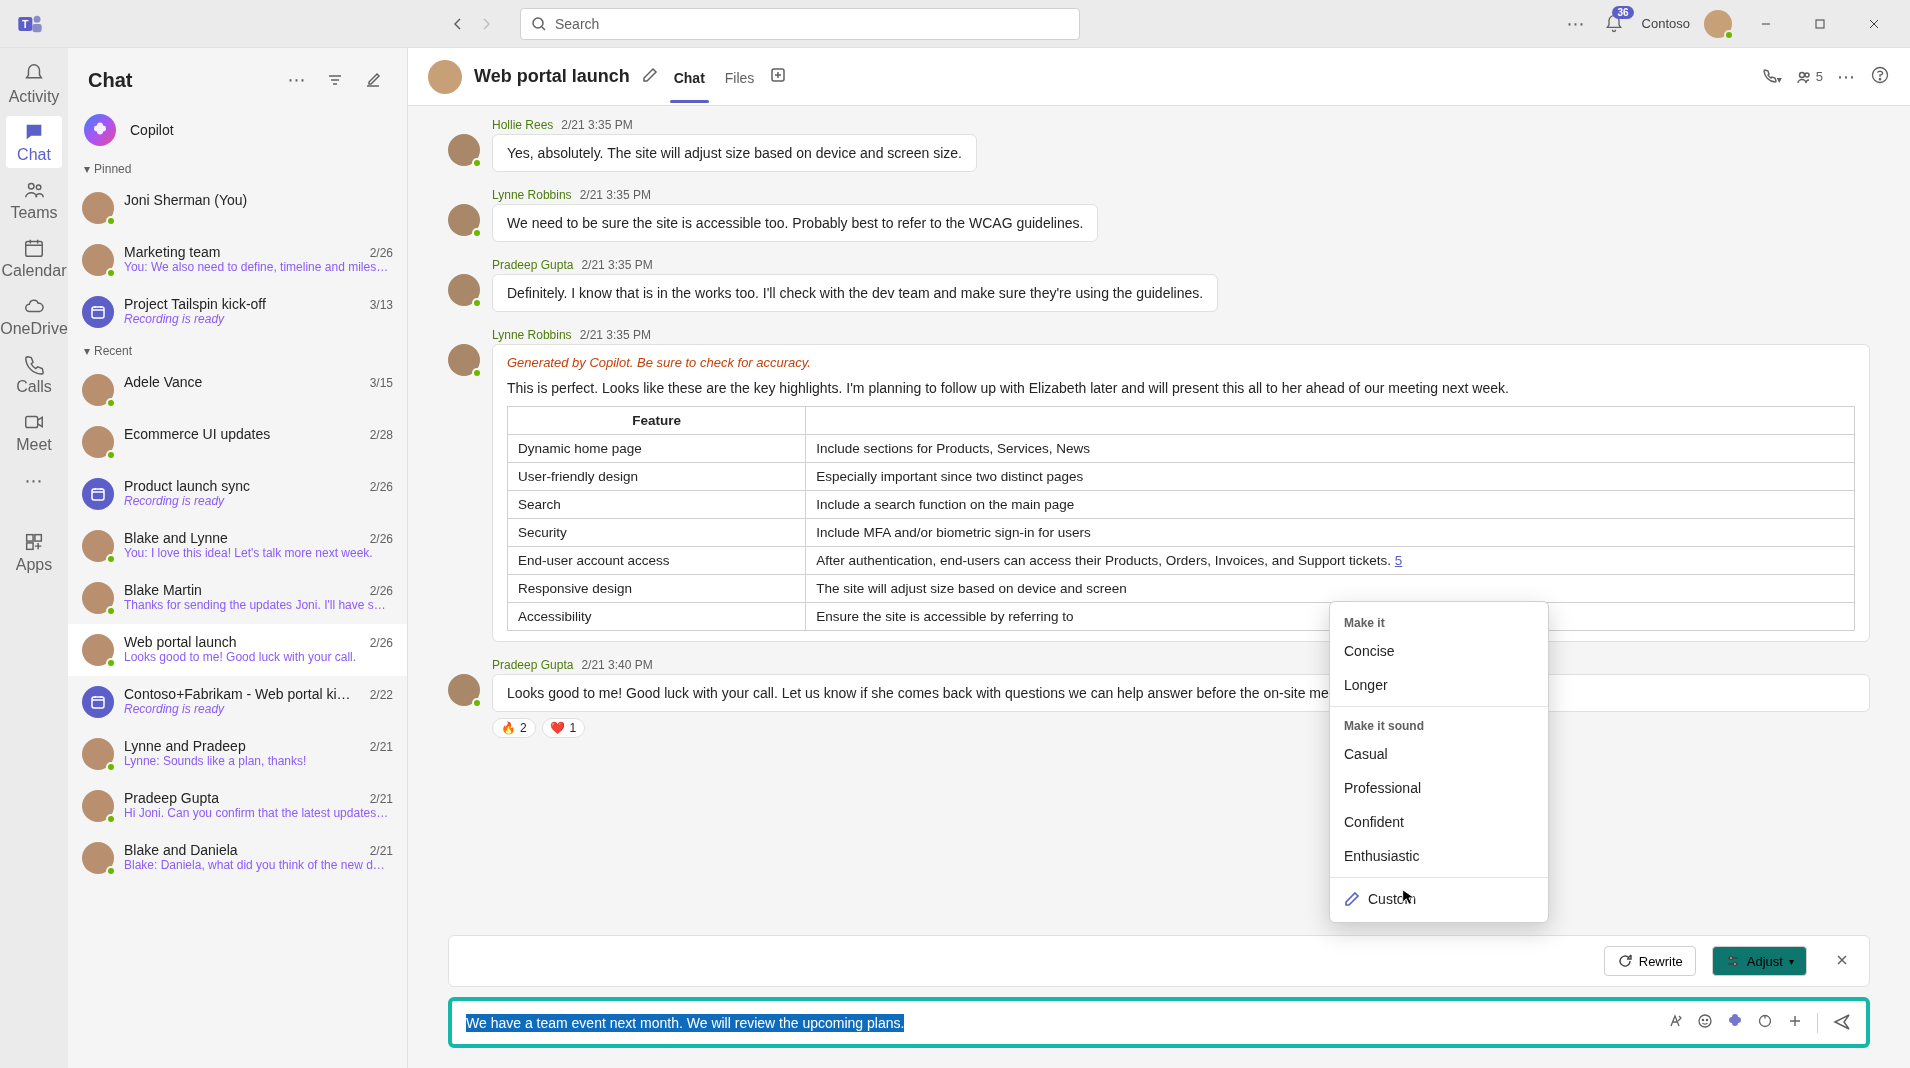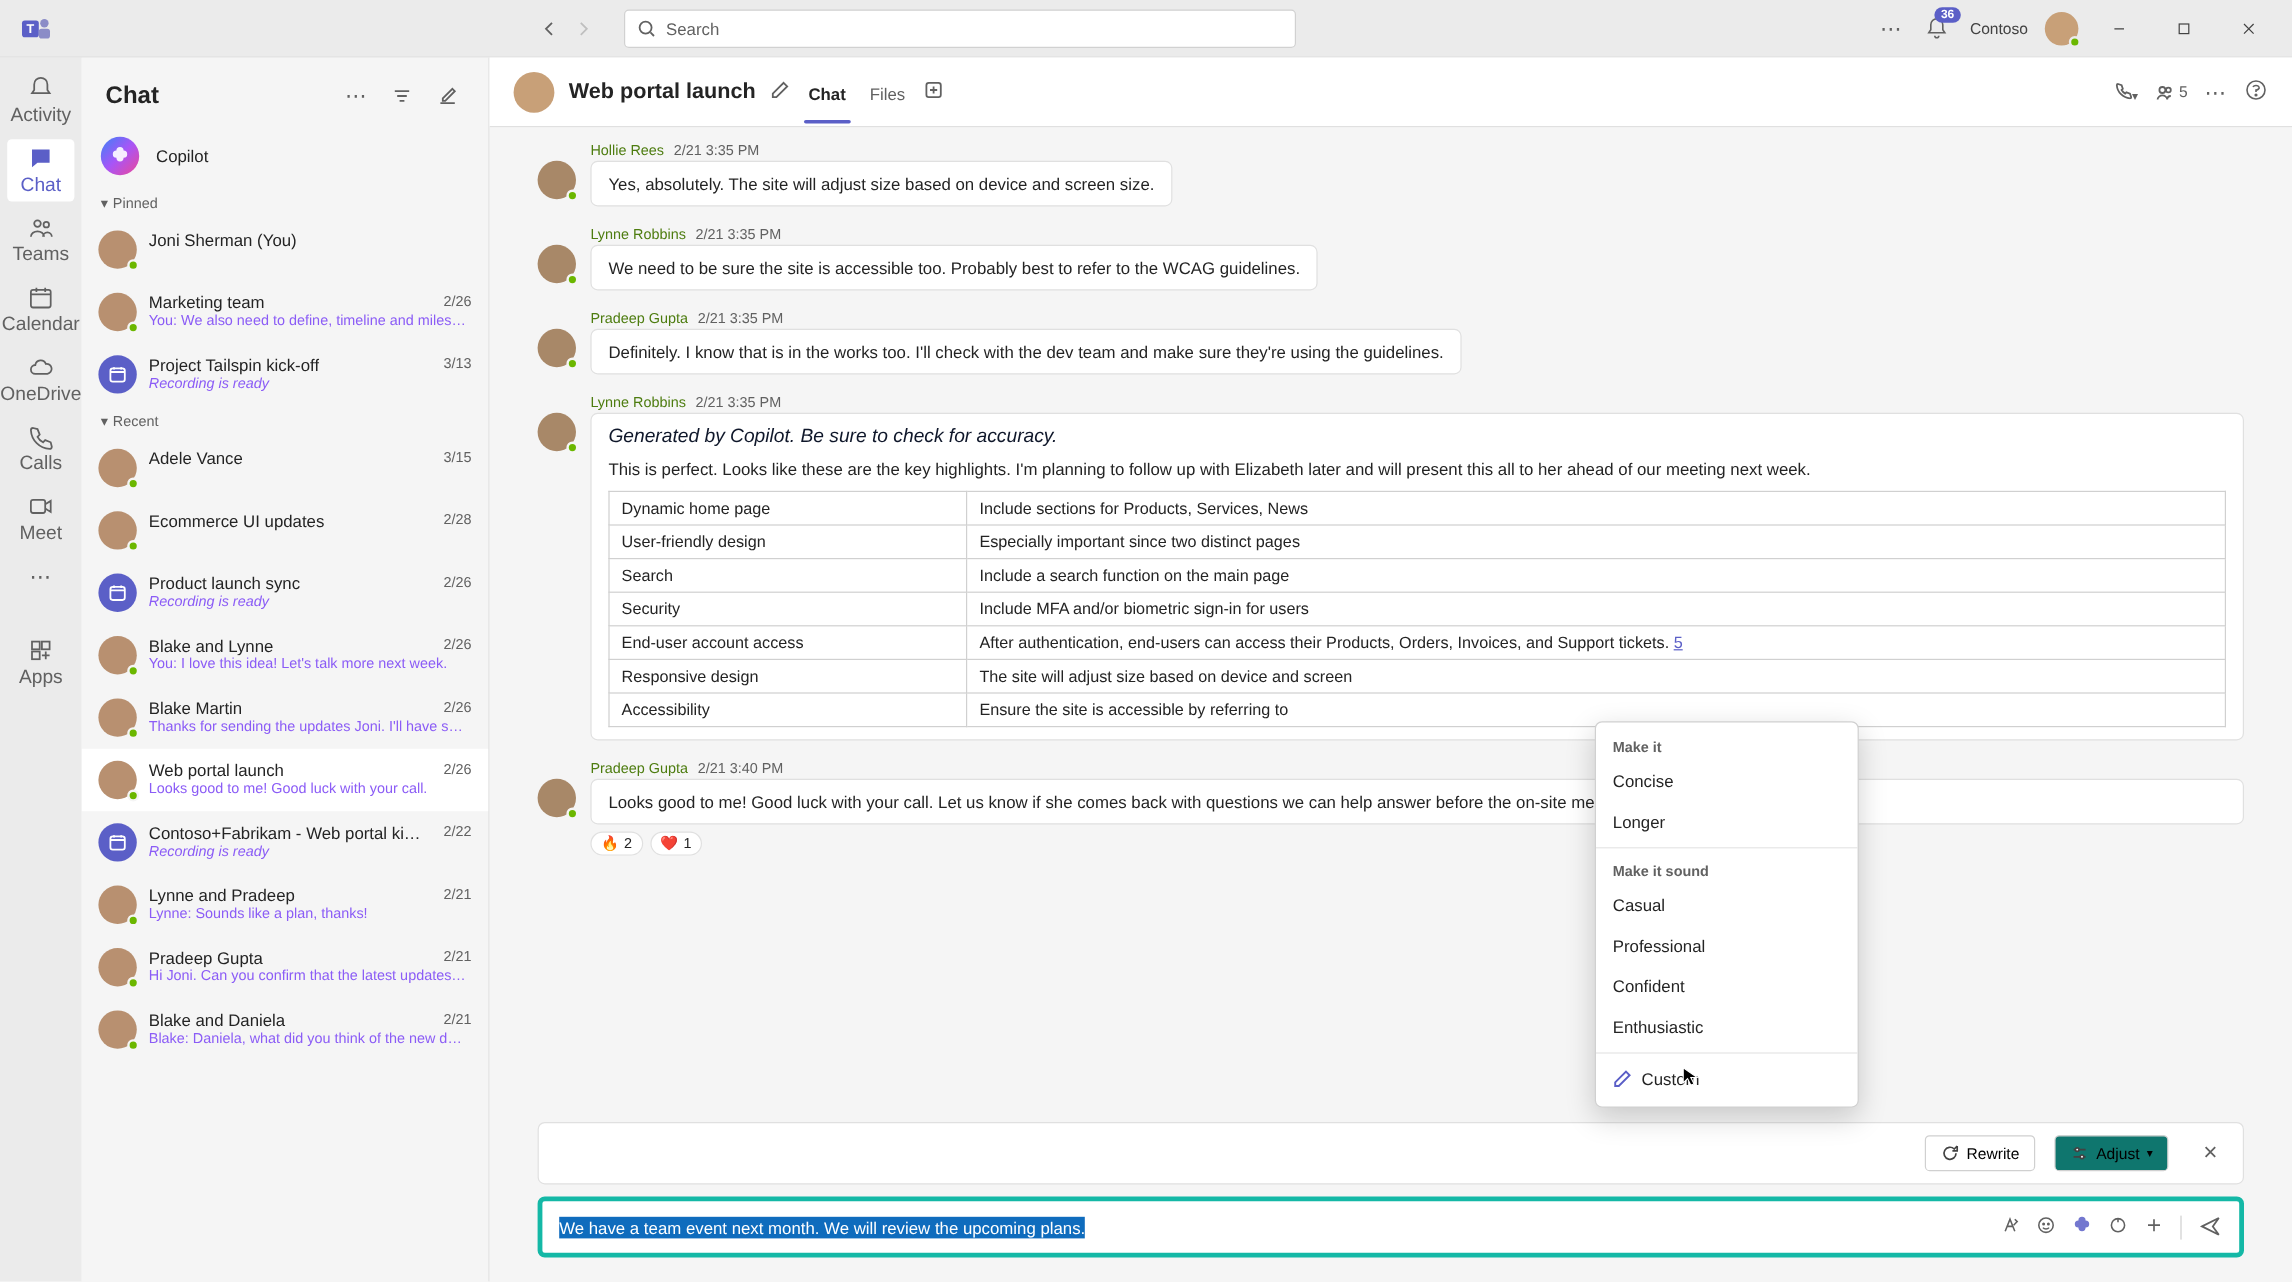--- a/index.html
+++ b/index.html
@@ -30,21 +30,21 @@
 .copilot-row { padding:10px 16px; display:flex; align-items:center; gap:14px; cursor:pointer;}
 .copilot-icon { width:32px; height:32px; border-radius:50%; background:linear-gradient(135deg,#3b82f6,#a855f7,#ec4899); display:flex; align-items:center; justify-content:center;}
 .section-hdr { padding:6px 16px; font-size:12px; color:#616161; cursor:pointer; display:flex; align-items:center; gap:4px;}
 .chat-items { overflow-y:auto; flex:1;}
 .chat-item { padding:10px 14px; display:flex; gap:10px; cursor:pointer; align-items:flex-start;}
 .chat-item.selected { background:#fff;}
 .ci-avatar { width:32px; height:32px; border-radius:50%; flex-shrink:0; background:#b89070; position:relative;}
 .ci-avatar.purple { background:#5b5fc7; display:flex; align-items:center; justify-content:center;}
 .ci-avatar .pres { position:absolute; bottom:-2px; right:-2px; width:10px; height:10px; border-radius:50%; background:#6bb700; border:2px solid #f5f5f5;}
 .ci-body { flex:1; min-width:0;}
-.ci-top { display:flex; justify-content:space-between; gap:6px;}
+.ci-top { display:flex; justify-content:space-between; gap:6px;align-items:flex-end;}
 .ci-name { font-size:14px; font-weight:400; white-space:nowrap; overflow:hidden; text-overflow:ellipsis;}
 .ci-date { font-size:12px; color:#616161; flex-shrink:0;}
 .ci-preview { font-size:12px; color:#8b5cf6; white-space:nowrap; overflow:hidden; text-overflow:ellipsis;}
 .ci-preview.italic { font-style:italic;}
 .conv { flex:1; background:#f5f5f5; display:flex; flex-direction:column; min-height:0;}
 .conv-hdr { height:58px; background:#fff; border-bottom:1px solid #e0e0e0; display:flex; align-items:center; padding:0 20px; gap:12px;}
 .conv-avatar { width:34px; height:34px; border-radius:50%; background:#c8a078;}
 .conv-title { font-size:18px; font-weight:700;}
 .conv-tab { font-size:14px; color:#616161; padding:18px 4px 16px; cursor:pointer; position:relative;}
 .conv-tab.active { color:#242424; font-weight:600;}
@@ -52,21 +52,21 @@
 .conv-hdr-right { margin-left:auto; display:flex; gap:14px; align-items:center; color:#616161;}
 .conv-body { flex:1; overflow-y:auto; padding:10px 40px; position:relative;}
 .msg { display:flex; gap:12px; margin-bottom:14px; align-items:flex-start;}
 .m-avatar { width:32px; height:32px; border-radius:50%; background:#a88868; margin-top:18px; flex-shrink:0; position:relative;}
 .m-avatar .pres { position:absolute; bottom:-2px; right:-2px; width:10px; height:10px; border-radius:50%; background:#6bb700; border:2px solid #f5f5f5;}
 .m-col { flex:1;}
 .m-meta { font-size:12px; color:#616161; padding:2px 0;}
 .m-name { color:#4d7c0f; margin-right:8px;}
 .m-bubble { background:#fff; border:1px solid #e0e0e0; border-radius:6px; padding:10px 14px; display:inline-block; max-width:100%;}
 .m-bubble.wide { display:block;}
-.gen-note { font-style:italic; color:#0f172a; font-size:16px; margin-bottom:10px;}
+.gen-note { font-style:italic; color:#c2410c; font-size:13px; margin-bottom:10px;}
 .feat-table { border-collapse:collapse; width:100%; margin-top:10px; font-size:13.5px;}
 .feat-table th, .feat-table td { border:1px solid #d0d0d0; padding:6px 10px; text-align:left; vertical-align:top;}
 .feat-table th { font-weight:700; text-align:center;}
 .reactions { display:flex; gap:6px; margin-top:6px;}
 .react { background:#fff; border:1px solid #e0e0e0; border-radius:14px; padding:2px 8px; font-size:12px; display:flex; align-items:center; gap:4px;}
 .compose-wrap { padding:0 40px 20px;}
 .copilot-bar { background:#fff; border:1px solid #e0e0e0; border-radius:6px; padding:10px 14px; display:flex; align-items:center; gap:10px; margin-bottom:0; position:relative;}
 .cbar-btn { border:1px solid #d0d0d0; background:#fff; border-radius:4px; padding:6px 12px; font-size:13px; display:flex; align-items:center; gap:6px; cursor:pointer; margin-left:auto;}
 .cbar-btn + .cbar-btn { margin-left:6px;}
 .cbar-btn.active { background:#0f766e;}
@@ -481,20 +481,24 @@
             <div class="m-avatar">
               <div class="pres"></div>
             </div>
             <div class="m-col">
               <div class="m-meta"><span class="m-name">Lynne Robbins</span><span>2/21 3:35 PM</span></div>
     <div class="m-bubble wide">
       <div class="gen-note">Generated by Copilot. Be sure to check for accuracy.</div>
       <div>This is perfect. Looks like these are the key highlights. I'm planning to follow up with Elizabeth later and will present this all to her ahead of our meeting next week.</div>
       <table class="feat-table">
         <tbody>
+                    <tr>
+                      <th>Feature</th>
+                      <th></th>
+                    </tr>
         <tr>
                       <td>Dynamic home page</td>
                       <td>Include sections for Products, Services, News</td>
                     </tr>
                     <tr>
                       <td>User-friendly design</td>
                       <td>Especially important since two distinct pages</td>
                     </tr>
                     <tr>
                       <td>Search</td>

